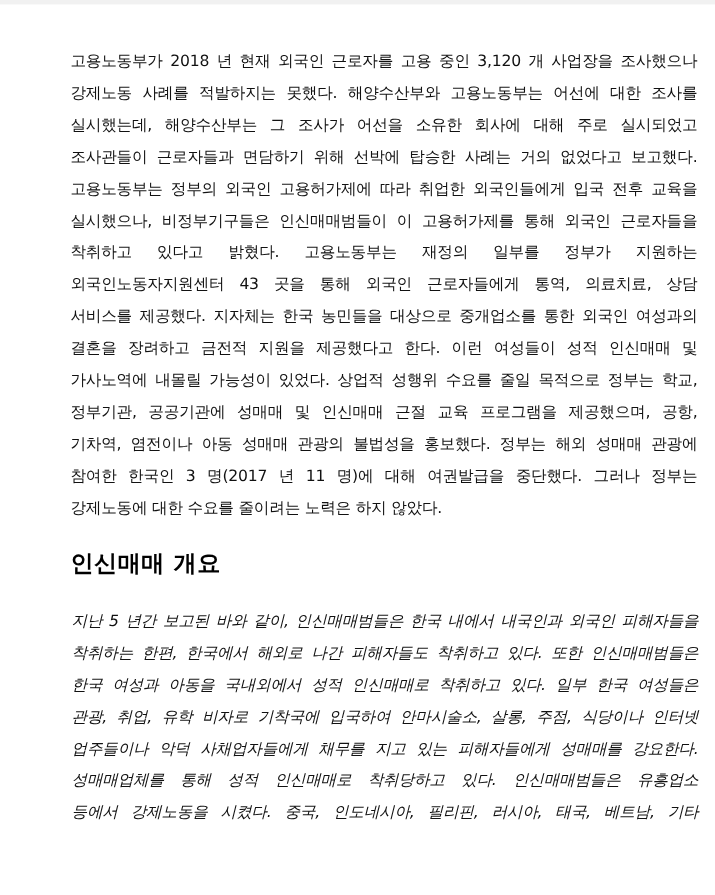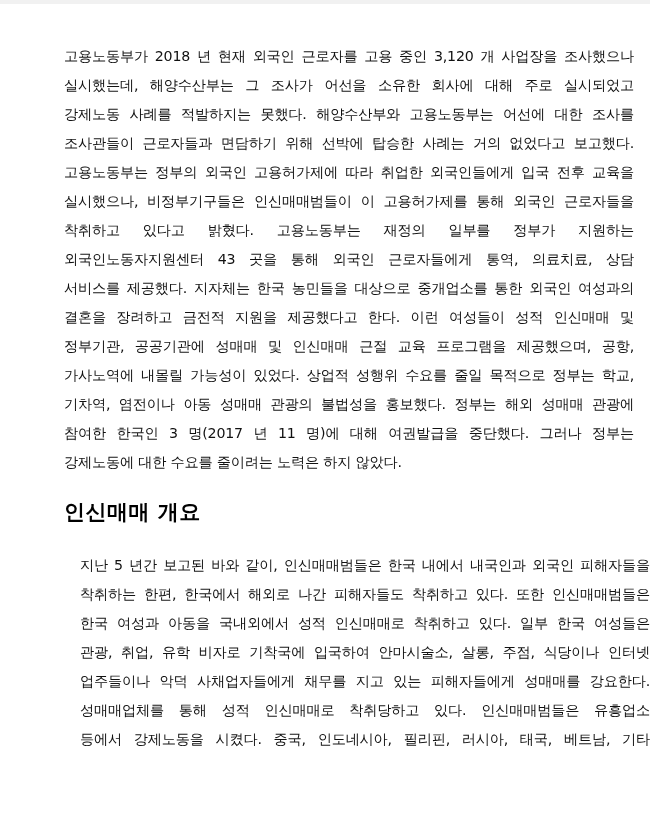--- a/index.html
+++ b/index.html
@@ -51,45 +51,46 @@
       top: 455px;
       font-size: 21px;
       font-weight: bold;
       line-height: 30px;
       color: #000;
       letter-spacing: 0.5px;
       text-align: center;
     }
     .para2 {
       position: absolute;
-      left: 16px;
+      left: 1px;
       top: 509px;
       width: 570px;
+      font-style: italic;
     }
   </style>
 </head>
 <body>
 
 <div class="top-band"></div>
 
 <div class="page">
 
   <div class="para">
     <span class="line">고용노동부가 2018 년 현재 외국인 근로자를 고용 중인 3,120 개 사업장을 조사했으나</span>
+    <span class="line">강제노동 사례를 적발하지는 못했다. 해양수산부와 고용노동부는 어선에 대한 조사를</span>
     <span class="line">실시했는데, 해양수산부는 그 조사가 어선을 소유한 회사에 대해 주로 실시되었고</span>
-    <span class="line">강제노동 사례를 적발하지는 못했다. 해양수산부와 고용노동부는 어선에 대한 조사를</span>
     <span class="line">조사관들이 근로자들과 면담하기 위해 선박에 탑승한 사례는 거의 없었다고 보고했다.</span>
     <span class="line">고용노동부는 정부의 외국인 고용허가제에 따라 취업한 외국인들에게 입국 전후 교육을</span>
     <span class="line">실시했으나, 비정부기구들은 인신매매범들이 이 고용허가제를 통해 외국인 근로자들을</span>
     <span class="line">착취하고 있다고 밝혔다. 고용노동부는 재정의 일부를 정부가 지원하는</span>
     <span class="line">외국인노동자지원센터 43 곳을 통해 외국인 근로자들에게 통역, 의료치료, 상담</span>
     <span class="line">서비스를 제공했다. 지자체는 한국 농민들을 대상으로 중개업소를 통한 외국인 여성과의</span>
     <span class="line">결혼을 장려하고 금전적 지원을 제공했다고 한다. 이런 여성들이 성적 인신매매 및</span>
+    <span class="line">가사노역에 내몰릴 가능성이 있었다. 상업적 성행위 수요를 줄일 목적으로 정부는 학교,</span>
     <span class="line">정부기관, 공공기관에 성매매 및 인신매매 근절 교육 프로그램을 제공했으며, 공항,</span>
-    <span class="line">가사노역에 내몰릴 가능성이 있었다. 상업적 성행위 수요를 줄일 목적으로 정부는 학교,</span>
     <span class="line">기차역, 염전이나 아동 성매매 관광의 불법성을 홍보했다. 정부는 해외 성매매 관광에</span>
     <span class="line">참여한 한국인 3 명(2017 년 11 명)에 대해 여권발급을 중단했다. 그러나 정부는</span>
     <span class="line last">강제노동에 대한 수요를 줄이려는 노력은 하지 않았다.</span>
   </div>
 
   <h2 class="heading">인신매매 개요</h2>
 
   <div class="para para2">
     <span class="line">지난 5 년간 보고된 바와 같이, 인신매매범들은 한국 내에서 내국인과 외국인 피해자들을</span>
     <span class="line">착취하는 한편, 한국에서 해외로 나간 피해자들도 착취하고 있다. 또한 인신매매범들은</span>

